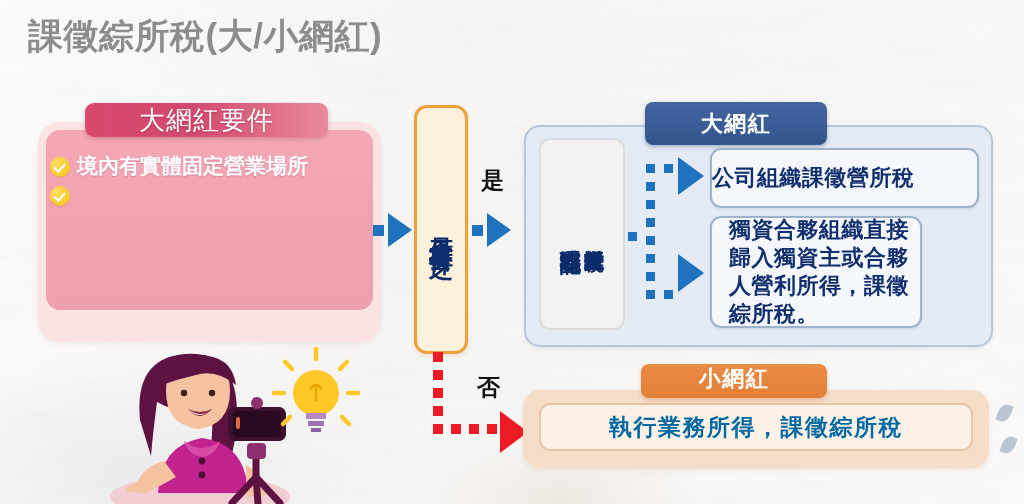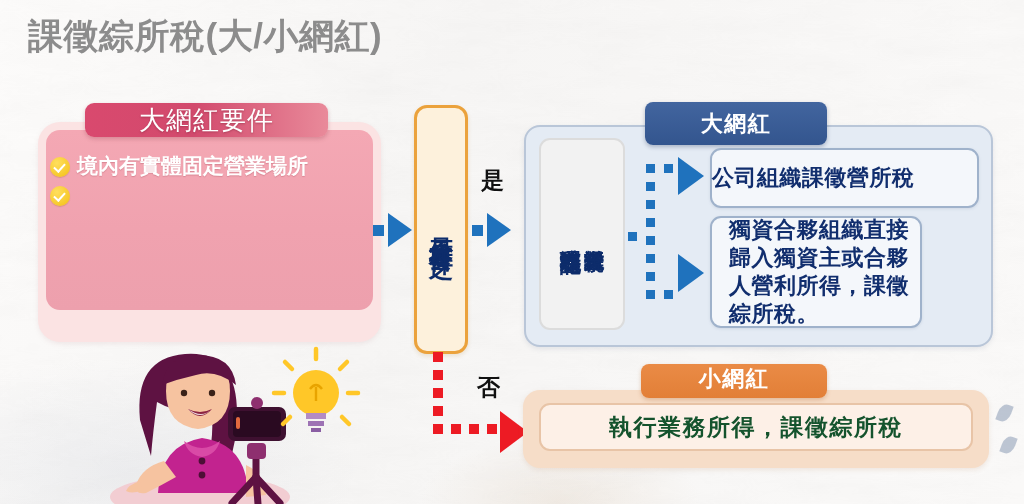--- a/index.html
+++ b/index.html
@@ -162,21 +162,21 @@
     position:absolute;left:523px;top:390px;width:466px;height:78px;
     background:#f6ddc8;border-radius:17px;
     box-shadow:0 2px 5px rgba(180,130,90,.15);
   }
   .or-body{
     position:absolute;left:539px;top:403px;width:434px;height:48px;
     background:#fdf0e7;border:2px solid #e8c4a7;border-radius:11px;
     display:flex;align-items:center;justify-content:center;box-sizing:border-box;
   }
   .or-body span{
-    color:#14532d;font-size:23px;font-weight:700;letter-spacing:1.5px;
+    color:#0369a1;font-size:23px;font-weight:700;letter-spacing:1.5px;
   }
   .or-head{
     position:absolute;left:641px;top:364px;width:186px;height:34px;
     background:linear-gradient(180deg,#ea8b46 0%,#e27f37 100%);
     border-radius:8px;display:flex;align-items:flex-start;justify-content:center;
     box-shadow:0 2px 4px rgba(170,90,30,.28);
   }
   .or-head span{color:#fff;font-size:22px;font-weight:700;letter-spacing:1.5px;}
 
   

